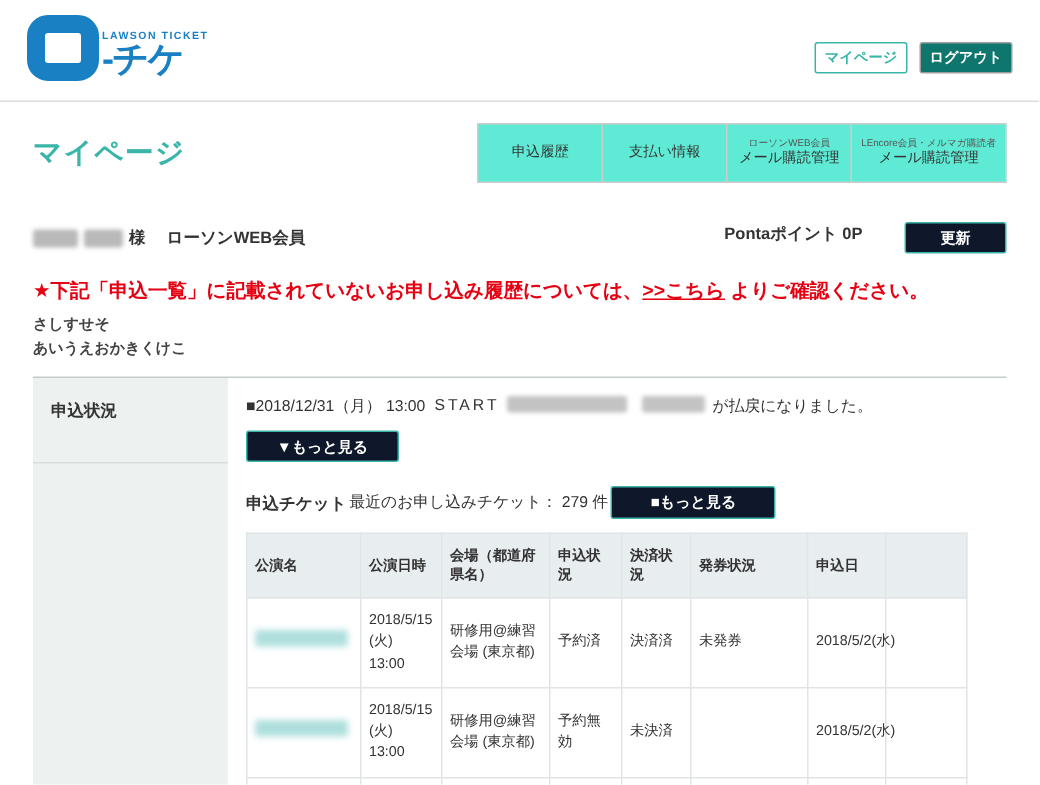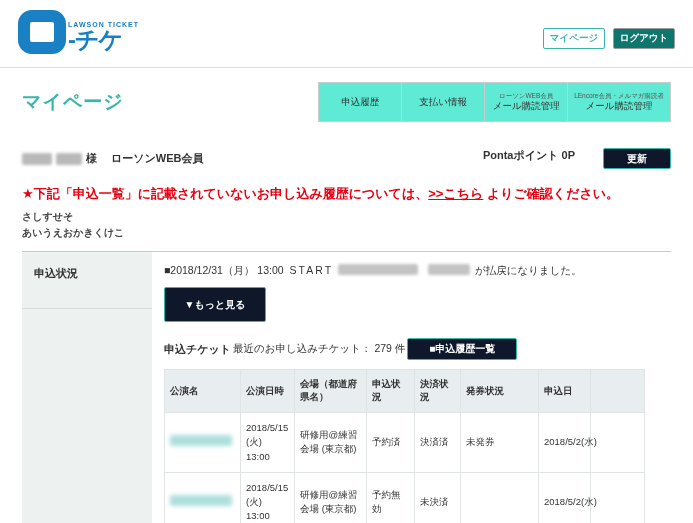--- a/index.html
+++ b/index.html
@@ -47,21 +47,21 @@
   
   .main-block { margin:10px 22px 0; border-top:1px solid #c6cccd; display:flex; height:286px; }
   .side-col { width:130px; background:#edf1ef; flex-shrink:0; display:flex; flex-direction:column; }
   .side-cell-news { height:57px; border-bottom:1px solid #d9dedd; padding:14px 12px; font-size:11px; font-weight:bold; color:#333; }
   .side-cell-rest { flex:1; }
   .content-col { flex:1; padding-left:12px; }
 
   .news-line { padding-top:12px; font-size:10.5px; color:#333; display:flex; align-items:flex-start; flex-wrap:wrap; }
   .news-start { letter-spacing:2px; margin-left:6px; }
   .blur-inline { display:inline-block; height:11px; border-radius:2px; background:#c3c3c3; filter:blur(1.5px); margin:0 5px; }
-  .btn-more { width:102px; height:35px; margin-top:9px; font-size:10px; }
+  .btn-more { width:102px; height:21px; margin-top:9px; font-size:10px; }
 
   .tickets-bar { margin-top:16px; display:flex; align-items:center; gap:2px; }
   .tickets-label { font-size:11px; font-weight:bold; color:#333; }
   .tickets-recent { font-size:10.5px; color:#333;text-align:center; }
   .btn-history { width:110px; height:22px; font-size:10px; }
 
   table.tickets { margin-top:9px; border-collapse:collapse; table-layout:fixed; width:480px; }
   table.tickets th, table.tickets td { border:1px solid #e0e4e5; font-size:9.5px; text-align:left; vertical-align:middle; }
   table.tickets th { background:#e8edf0; font-weight:bold; color:#333; padding:8px 5px; }
   table.tickets td { padding:8px 5px; line-height:1.5; color:#333; }
@@ -142,21 +142,21 @@
       <span class="news-start">START</span>
       <span class="blur-inline" style="width:80px"></span>
       <span class="blur-inline" style="width:42px"></span>
       <span>が払戻になりました。</span>
     </div>
     <button class="btn btn-teal btn-more">▼もっと見る</button>
 
     <div class="tickets-bar">
       <span class="tickets-label">申込チケット</span>
       <span class="tickets-recent">最近のお申し込みチケット： 279 件</span>
-      <button class="btn btn-teal btn-history">■申込履歴一覧</button>
+      <button class="btn btn-teal btn-history">■もっと見る</button>
     </div>
 
     <table class="tickets">
       <colgroup>
         <col class="c-name">
           <col class="c-dt">
           <col class="c-venue">
           <col class="c-apply">
         <col class="c-pay">
           <col class="c-issue">

